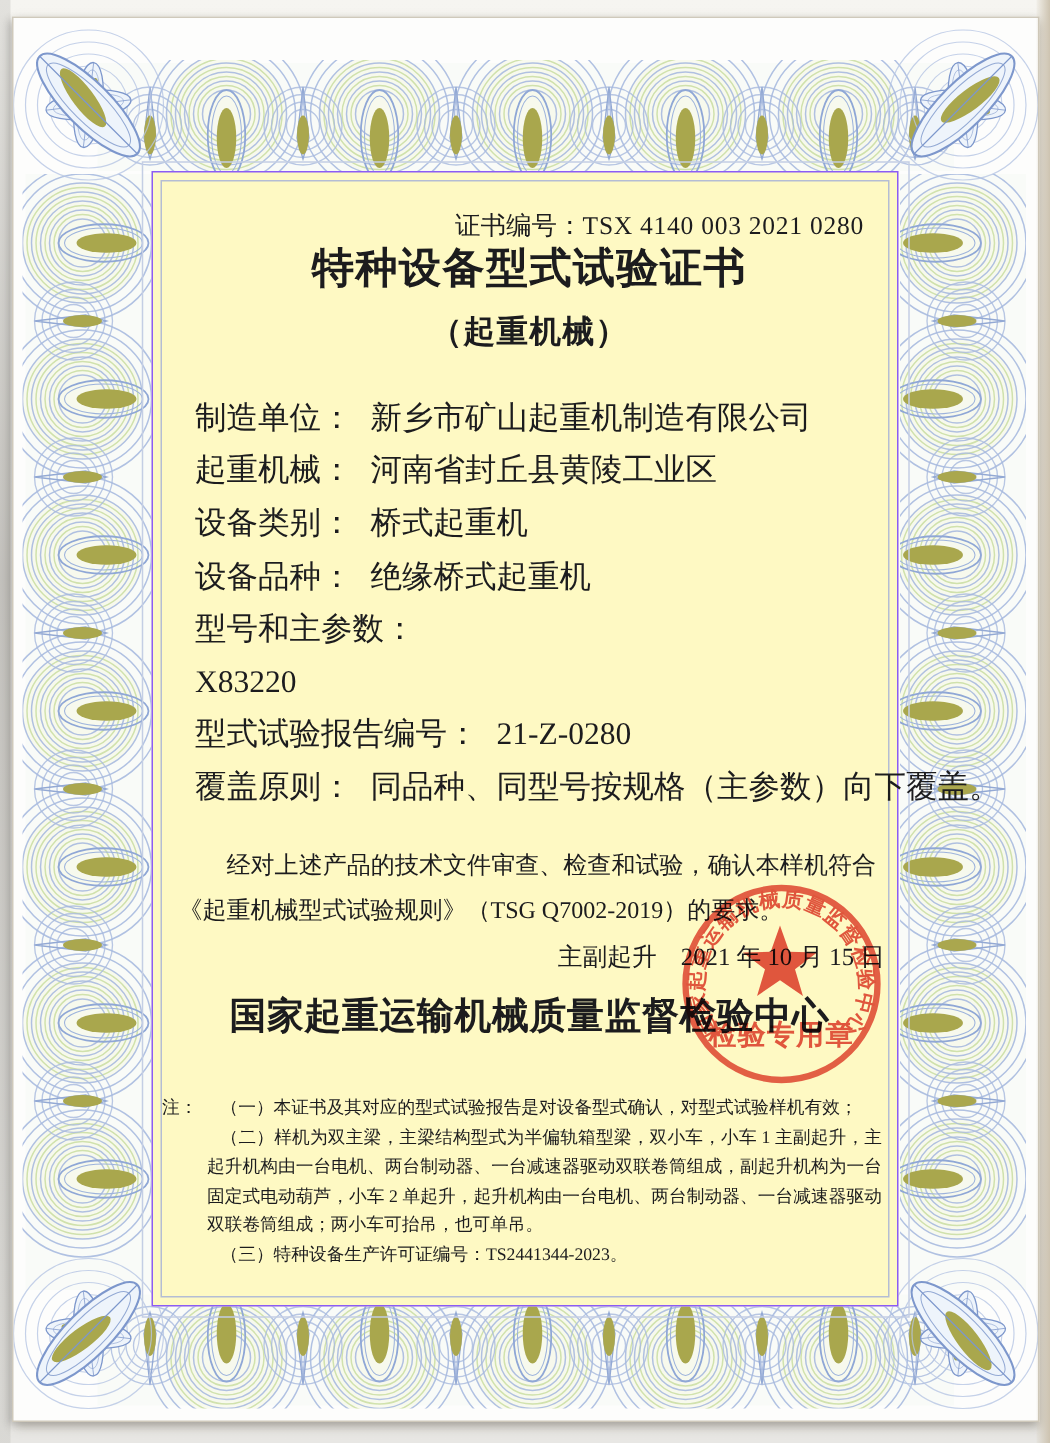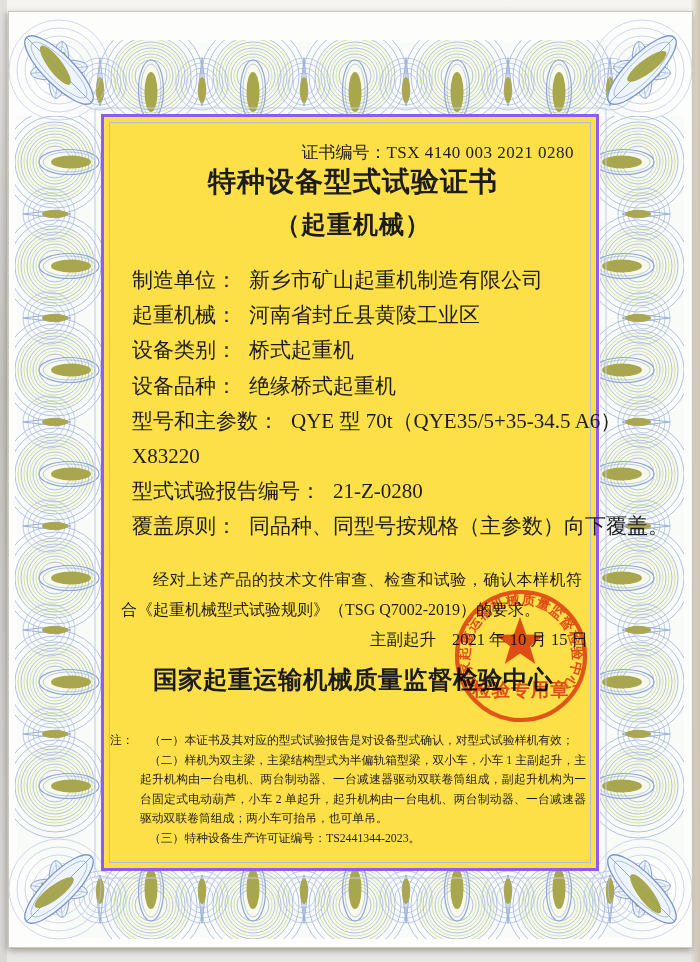--- a/index.html
+++ b/index.html
@@ -8,28 +8,28 @@
     background:linear-gradient(180deg,#f6f5f1 0%,#efeeeb 30%,#e8e7e4 100%);}
   .scan::before{content:"";position:absolute;left:0;top:0;width:7px;height:100%;
     background:linear-gradient(180deg,#dddcd8,#b9b7b2 40%,#d6d5d1);opacity:.8;}
   .scan::after{content:"";position:absolute;right:0;top:0;width:9px;height:100%;
     background:linear-gradient(90deg,rgba(200,188,165,.1),#cdc3b0);}
   .paper{position:absolute;left:8px;top:11px;width:683px;height:935px;background:#fdfdfc;
     border:1px solid #cfc9bb;
     box-shadow:-3px 2px 5px rgba(80,80,80,.25),2px 3px 7px rgba(110,100,80,.35);}
   .guilloche{position:absolute;left:0;top:0;width:683px;height:935px;}
   .frame{position:absolute;left:92px;top:102px;width:498px;height:757px;box-sizing:border-box;
-    background:#fde047;border:3px solid #8b5cf6;}
+    background:#fef9c3;border:1px solid #8b5cf6;}
   .frame::before{content:"";position:absolute;inset:5px;border:1px solid #b4bdd4;pointer-events:none;}
   .content{position:relative;width:100%;height:100%;box-sizing:border-box;padding:0 22px 0 28px;}
   .cert-no{margin-top:25px;font-size:17px;line-height:22px;text-align:right;white-space:nowrap;}
   .cert-no .num{letter-spacing:.5px;}
   .title{margin-top:3px;font-size:28px;line-height:33px;text-align:center;font-weight:700;
     font-family:Liberation Mono, monospace;letter-spacing:1px;}
-  .subtitle{margin-top:11px;font-size:25px;line-height:26px;text-align:center;font-weight:700;
+  .subtitle{margin-top:11px;font-size:21px;line-height:26px;text-align:center;font-weight:700;
     font-family:"Liberation Sans","DejaVu Sans",sans-serif;letter-spacing:1px;}
   .fields{margin-top:26px;}
   .field{display:flex;gap:12px;height:35.2px;line-height:35.2px;font-size:21px;white-space:nowrap;font-family:Liberation Serif, serif;}
   .field .lab{flex:none;}
   .statement{margin:20px -8px 0 -11px;font-size:16px;line-height:30.8px;text-align:justify;
     text-indent:2em;}
   .date-row{margin:3px -14px 0 0;font-size:16.5px;line-height:22px;text-align:right;white-space:nowrap;}
   .date-row .gap{display:inline-block;width:16px;}
   .issuer{margin-top:13px;font-size:24.5px;line-height:32px;text-align:center;font-weight:700;
     letter-spacing:.5px;}
@@ -204,21 +204,20 @@
           <div class="field">
             <span class="lab">设备类别：</span>
             <span class="val">桥式起重机</span>
           </div>
           <div class="field">
             <span class="lab">设备品种：</span>
             <span class="val">绝缘桥式起重机</span>
           </div>
           <div class="field">
             <span class="lab">型号和主参数：</span>
-            <span class="val">QYE 型 70t（QYE35/5+35-34.5 A6）</span>
           </div>
           <div class="field">
             <span class="val">X83220</span>
           </div>
           <div class="field">
             <span class="lab">型式试验报告编号：</span>
             <span class="val">21-Z-0280</span>
           </div>
           <div class="field">
             <span class="lab">覆盖原则：</span>

